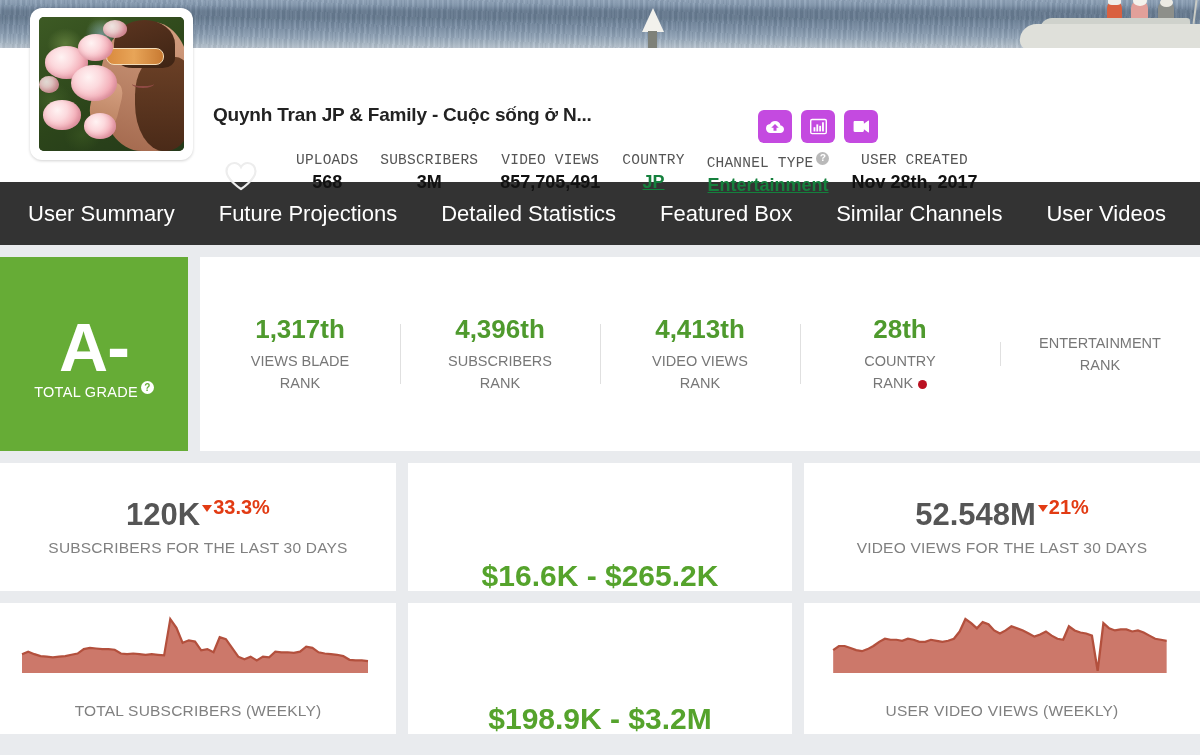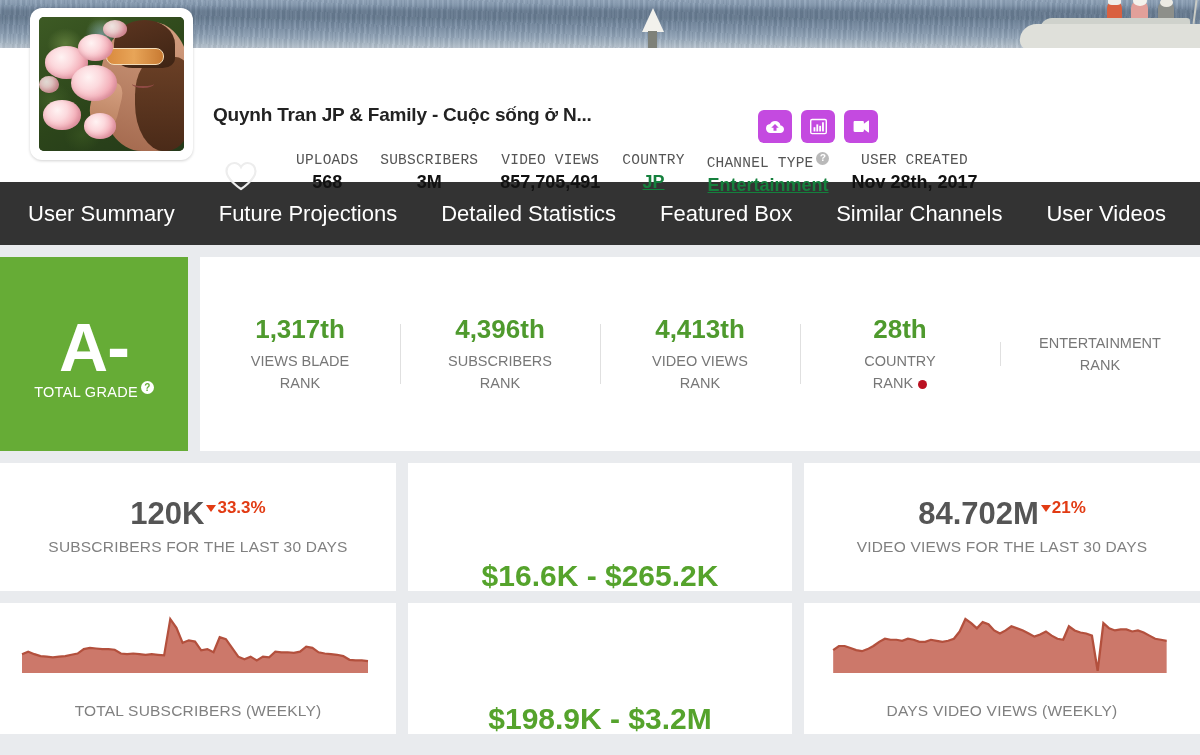--- a/index.html
+++ b/index.html
@@ -363,21 +363,21 @@
     position: relative;
   }
   .card.wide-l { flex: 0 0 396px; }
   .card.wide-m { flex: 0 0 384px; justify-content: flex-end; }
 
   .big-num {
     font-size: 31px; font-weight: bold; color: #555;
     line-height: 1;
   }
   .big-num .delta {
-    font-size: 17px; font-weight: bold; color: #e23b13;
+    font-size: 20px; font-weight: bold; color: #e23b13;
     vertical-align: super;
     margin-left: 2px;
   }
   .delta .tri {
     display: inline-block;
     width: 0; height: 0;
     border-left: 5px solid transparent;
     border-right: 5px solid transparent;
     border-top: 7px solid #e23b13;
     margin-right: 1px;
@@ -573,21 +573,21 @@
     <div class="card wide-l">
       <div class="big-num"><span>120K</span><span class="delta"><span class="tri"></span><span>33.3%</span></span></div>
       <div class="card-label">SUBSCRIBERS FOR THE LAST 30 DAYS</div>
     </div>
 
     <div class="card wide-m">
       <div class="earn-num">$16.6K - $265.2K</div>
     </div>
 
     <div class="card">
-      <div class="big-num"><span>84.702M</span><span class="delta"><span class="tri"></span><span>21%</span></span></div>
+      <div class="big-num"><span>52.548M</span><span class="delta"><span class="tri"></span><span>21%</span></span></div>
       <div class="card-label">VIDEO VIEWS FOR THE LAST 30 DAYS</div>
     </div>
 
   </div>
 
   <div class="row3">
 
     <div class="card wide-l spark-card">
       <svg class="spark" viewBox="0 0 396 66" preserveAspectRatio="none">
         <path id="subs-fill" fill="#c97162" fill-opacity="0.95" d="M 22.00 39.16 L 28.18 36.65 L 34.36 39.16 L 40.54 41.05 L 46.71 41.67 L 52.89 42.30 L 59.07 41.67 L 65.25 41.05 L 71.43 39.79 L 77.61 38.53 L 83.79 34.14 L 89.96 32.88 L 96.14 33.51 L 102.32 34.14 L 108.50 34.14 L 114.68 34.77 L 120.86 38.53 L 127.04 39.16 L 133.21 38.53 L 139.39 39.16 L 145.57 39.79 L 151.75 39.16 L 157.93 39.79 L 164.11 40.42 L 170.29 4.00 L 176.46 12.79 L 182.64 27.86 L 188.82 25.35 L 195.00 26.60 L 201.18 35.40 L 207.36 34.14 L 213.54 37.28 L 219.71 22.21 L 225.89 24.09 L 232.07 32.88 L 238.25 41.67 L 244.43 44.19 L 250.61 41.67 L 256.79 45.44 L 262.96 41.67 L 269.14 42.30 L 275.32 36.65 L 281.50 37.28 L 287.68 37.28 L 293.86 37.91 L 300.04 36.65 L 306.21 31.63 L 312.39 32.88 L 318.57 37.28 L 324.75 38.53 L 330.93 39.16 L 337.11 39.79 L 343.29 41.05 L 349.46 44.81 L 355.64 45.44 L 361.82 45.44 L 368.00 46.07 L 368.00 58 L 22.00 58 Z"></path>
@@ -598,18 +598,18 @@
 
     <div class="card wide-m">
       <div class="earn-num">$198.9K - $3.2M</div>
     </div>
 
     <div class="card spark-card">
       <svg class="spark" viewBox="0 0 380 66" preserveAspectRatio="none">
         <path id="views-fill" fill="#c97162" fill-opacity="0.95" d="M 28.00 35.15 L 33.52 31.00 L 39.03 31.00 L 44.55 33.08 L 50.07 35.15 L 55.59 36.19 L 61.10 34.12 L 66.62 31.00 L 72.14 26.85 L 77.66 23.73 L 83.17 24.77 L 88.69 24.77 L 94.21 25.81 L 99.72 23.73 L 105.24 24.77 L 110.76 26.85 L 116.28 26.85 L 121.79 24.77 L 127.31 25.81 L 132.83 26.85 L 138.34 25.81 L 143.86 23.73 L 149.38 16.46 L 154.90 4.00 L 160.41 8.15 L 165.93 13.35 L 171.45 7.12 L 176.97 9.19 L 182.48 15.42 L 188.00 18.54 L 193.52 15.42 L 199.03 11.27 L 204.55 13.35 L 210.07 15.42 L 215.59 18.54 L 221.10 21.65 L 226.62 19.58 L 232.14 16.46 L 237.66 20.62 L 243.17 23.73 L 248.69 24.77 L 254.21 11.27 L 259.72 15.42 L 265.24 17.50 L 270.76 18.54 L 276.28 20.62 L 281.79 55.92 L 287.31 8.15 L 292.83 13.35 L 298.34 15.42 L 303.86 14.38 L 309.38 14.38 L 314.90 16.46 L 320.41 15.42 L 325.93 17.50 L 331.45 20.62 L 336.97 23.73 L 342.48 24.77 L 348.00 25.81 L 348.00 58 L 28.00 58 Z"></path>
         <path id="views-line" fill="none" stroke="#b3503d" stroke-width="2.2" d="M 28.00 35.15 L 33.52 31.00 L 39.03 31.00 L 44.55 33.08 L 50.07 35.15 L 55.59 36.19 L 61.10 34.12 L 66.62 31.00 L 72.14 26.85 L 77.66 23.73 L 83.17 24.77 L 88.69 24.77 L 94.21 25.81 L 99.72 23.73 L 105.24 24.77 L 110.76 26.85 L 116.28 26.85 L 121.79 24.77 L 127.31 25.81 L 132.83 26.85 L 138.34 25.81 L 143.86 23.73 L 149.38 16.46 L 154.90 4.00 L 160.41 8.15 L 165.93 13.35 L 171.45 7.12 L 176.97 9.19 L 182.48 15.42 L 188.00 18.54 L 193.52 15.42 L 199.03 11.27 L 204.55 13.35 L 210.07 15.42 L 215.59 18.54 L 221.10 21.65 L 226.62 19.58 L 232.14 16.46 L 237.66 20.62 L 243.17 23.73 L 248.69 24.77 L 254.21 11.27 L 259.72 15.42 L 265.24 17.50 L 270.76 18.54 L 276.28 20.62 L 281.79 55.92 L 287.31 8.15 L 292.83 13.35 L 298.34 15.42 L 303.86 14.38 L 309.38 14.38 L 314.90 16.46 L 320.41 15.42 L 325.93 17.50 L 331.45 20.62 L 336.97 23.73 L 342.48 24.77 L 348.00 25.81"></path>
       </svg>
-      <div class="spark-label">DAYS VIDEO VIEWS (WEEKLY)</div>
+      <div class="spark-label">USER VIDEO VIEWS (WEEKLY)</div>
     </div>
 
   </div>
 
 </div>
 
 </body></html>

